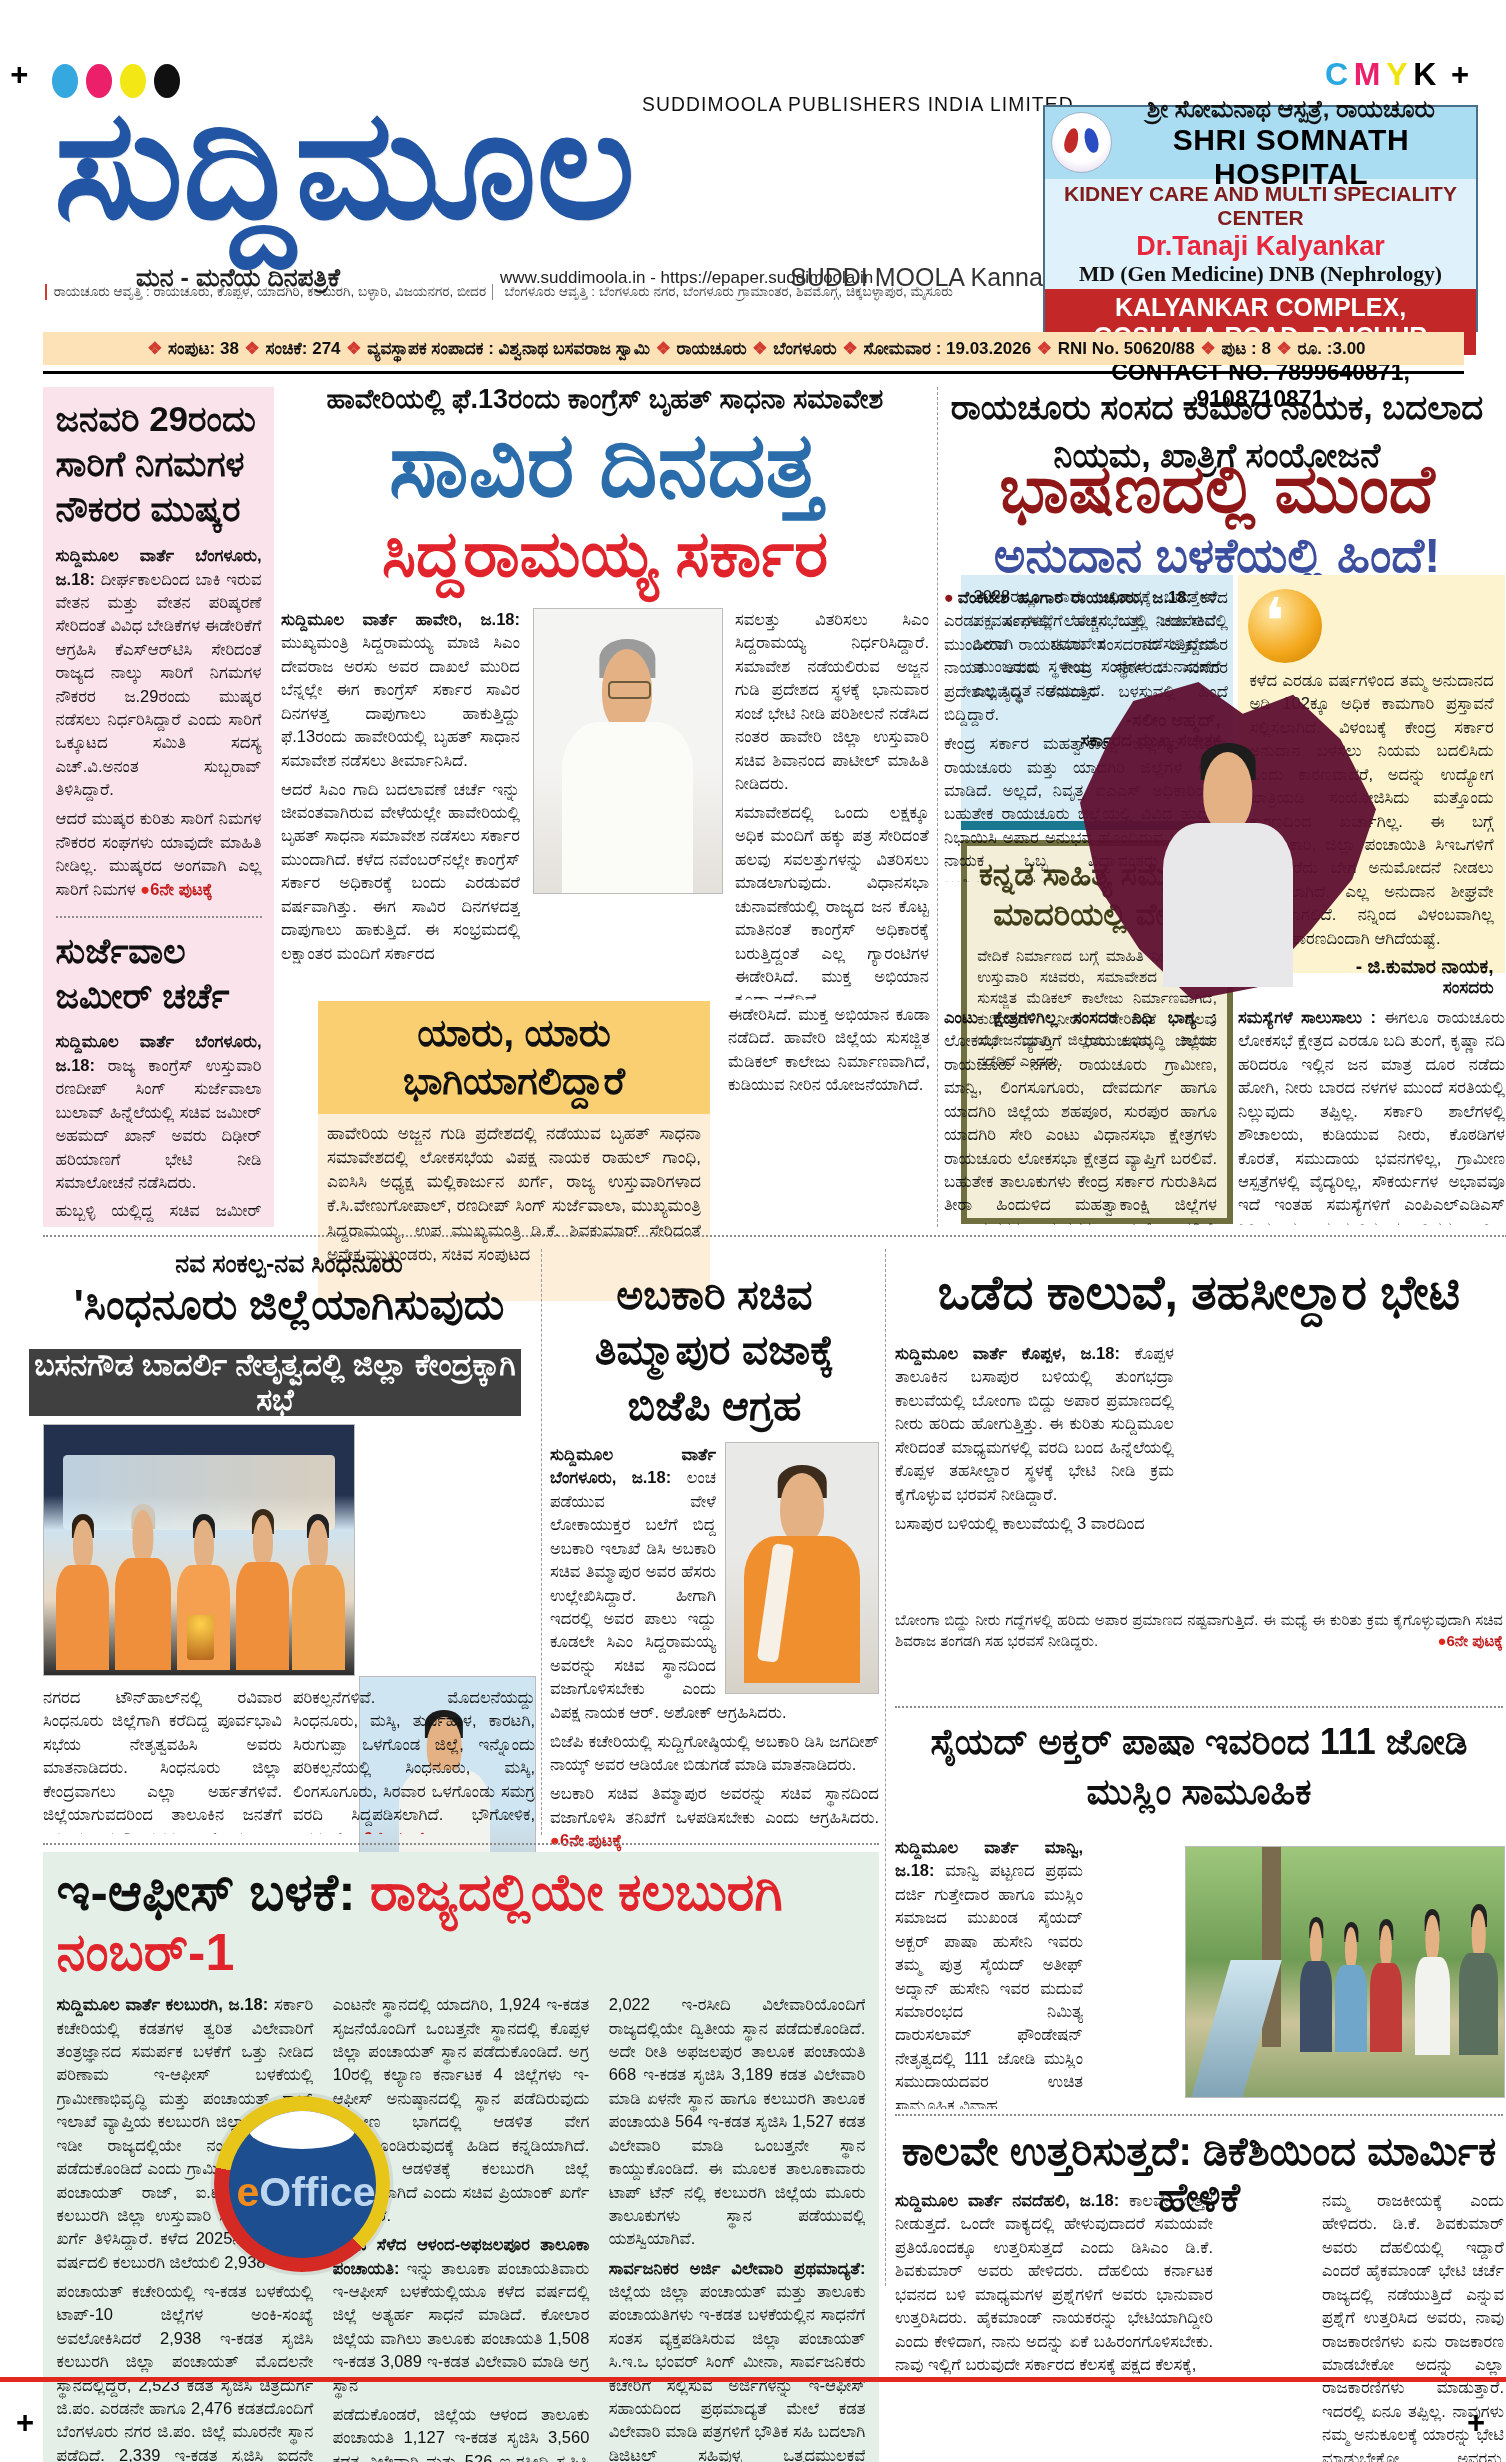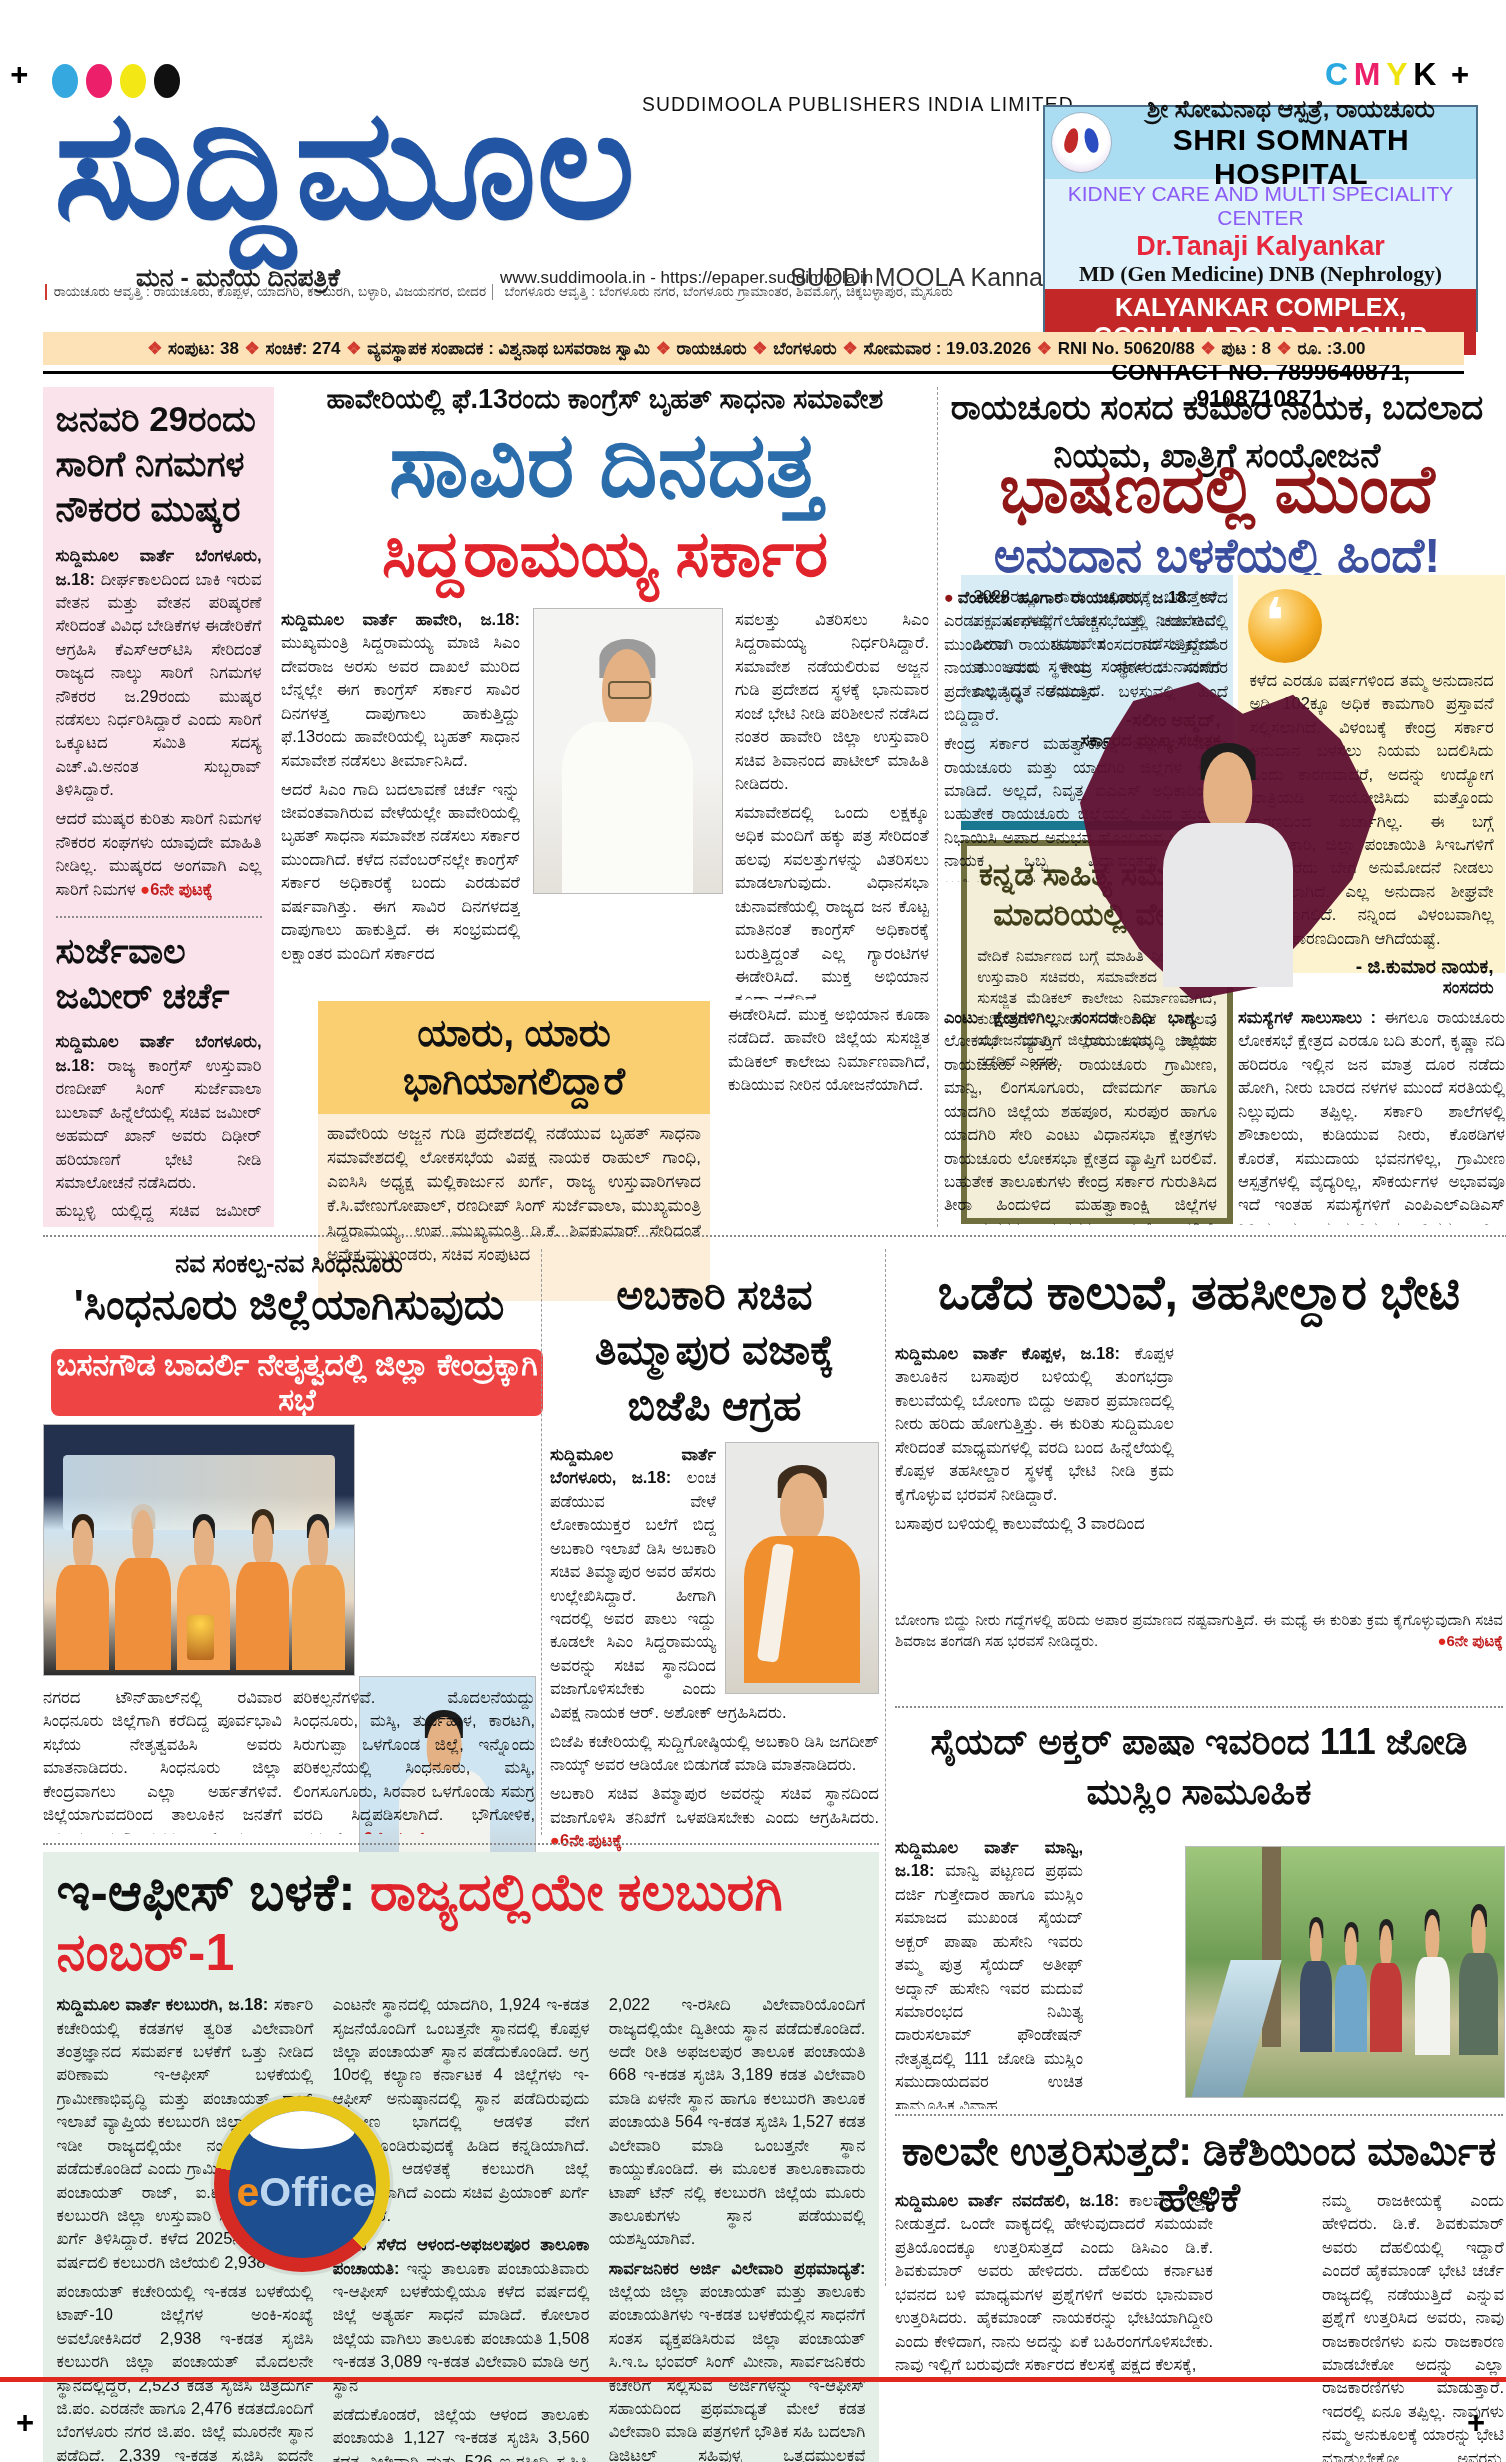--- a/index.html
+++ b/index.html
@@ -54,21 +54,21 @@
       <div style="width:59px;height:59px;border-radius:50%;background:radial-gradient(circle at 50% 40%,#fff 55%,#d9c9e8 100%);border:1.7px solid #9db5c5;position:relative;flex:0 0 auto;">
         <div style="position:absolute;left:13.6px;top:15px;width:12.5px;height:25px;background:#c22a2a;border-radius:50% 50% 50% 50%/60% 60% 40% 40%;transform:rotate(14deg);"></div>
         <div style="position:absolute;right:13.6px;top:15px;width:12.5px;height:25px;background:#2a4ec2;border-radius:50%;transform:rotate(-14deg);"></div>
       </div>
       <div style="flex:1;text-align:center;">
         <div style="font-size:24px;font-weight:bold;color:#111;">ಶ್ರೀ ಸೋಮನಾಥ ಆಸ್ಪತ್ರೆ, ರಾಯಚೂರು</div>
         <div style="font-size:30px;font-weight:bold;color:#000;letter-spacing:0.6px;">SHRI SOMNATH HOSPITAL</div>
       </div>
     </div>
     <div class="ctr" style="padding:3.4px 4.5px 2.3px;">
-      <div style="font-size:21px;font-weight:normal;color:#8b5cf6;">KIDNEY CARE AND MULTI SPECIALITY CENTER</div>
+      <div style="font-size:21px;font-weight:bold;color:#7f1d1d;">KIDNEY CARE AND MULTI SPECIALITY CENTER</div>
       <div style="font-size:27px;font-weight:bold;color:#e8263c;margin-top:1.1px;">Dr.Tanaji Kalyankar</div>
       <div style="font-family:'Liberation Serif',serif;font-size:21.6px;font-weight:bold;color:#111;">MD (Gen Medicine) DNB (Nephrology)</div>
     </div>
     <div class="ctr" style="background:#c32727;color:#fff;font-weight:bold;padding:3.4px 0 4.5px;">
       <div style="font-size:25px;">KALYANKAR COMPLEX,</div>
       <div style="font-size:25px;">GOSHALA ROAD, RAICHUR</div>
     </div>
     <div class="ctr" style="font-size:23px;font-weight:bold;color:#000;padding-top:3.4px;">CONTACT NO. 7899640871, 9108710871</div>
   </div>
 
@@ -191,21 +191,21 @@
     <span class="b">ಸಮಸ್ಯೆಗಳೆ ಸಾಲುಸಾಲು :</span>
     <span>ಈಗಲೂ ರಾಯಚೂರು ಲೋಕಸಭೆ ಕ್ಷೇತ್ರದ ಎರಡೂ ಬದಿ ತುಂಗೆ, ಕೃಷ್ಣಾ ನದಿ ಹರಿದರೂ ಇಲ್ಲಿನ ಜನ ಮಾತ್ರ ದೂರ ನಡೆದು ಹೋಗಿ, ನೀರು ಬಾರದ ನಳಗಳ ಮುಂದೆ ಸರತಿಯಲ್ಲಿ ನಿಲ್ಲುವುದು ತಪ್ಪಿಲ್ಲ. ಸರ್ಕಾರಿ ಶಾಲೆಗಳಲ್ಲಿ ಶೌಚಾಲಯ, ಕುಡಿಯುವ ನೀರು, ಕೊಠಡಿಗಳ ಕೊರತೆ, ಸಮುದಾಯ ಭವನಗಳಿಲ್ಲ, ಗ್ರಾಮೀಣ ಆಸ್ಪತ್ರೆಗಳಲ್ಲಿ ವೈದ್ಯರಿಲ್ಲ, ಸೌಕರ್ಯಗಳ ಅಭಾವವೂ ಇದೆ ಇಂತಹ ಸಮಸ್ಯೆಗಳಿಗೆ ಎಂಪಿಎಲ್‌ಎಡಿಎಸ್ ನಿಧಿಯ ಮೂಲಕ ಸ್ಪಂದಿಸಬಹುದಾಗಿದ್ದರೂ ಆಗಿಲ್ಲ ಎಂಬುದೇ ದುರಂತ.</span>
     
   </div>
 
   <div class="abs dash-v" style="left:937px;top:387px;height:840px;"></div>
   <div class="abs dotted-h" style="left:43px;top:1235px;width:1464px;"></div>
 
   <div class="abs ctr b" style="left:43px;top:1249px;width:492px;font-size:25px;">ನವ ಸಂಕಲ್ಪ-ನವ ಸಿಂಧನೂರು</div>
   <div class="abs ctr b ovh" style="left:43px;top:1278px;width:492px;height:64px;font-size:42px;line-height:1.3;">'ಸಿಂಧನೂರು ಜಿಲ್ಲೆಯಾಗಿಸುವುದು ನನ್ನ ಕನಸು'</div>
-  <div class="abs ctr b" style="left:51px;top:1349px;width:492px;height:67px;background:#ef4444;color:#fff;font-size:30px;display:flex;align-items:center;justify-content:center;border-radius:8px;">ಬಸನಗೌಡ ಬಾದರ್ಲಿ ನೇತೃತ್ವದಲ್ಲಿ ಜಿಲ್ಲಾ ಕೇಂದ್ರಕ್ಕಾಗಿ ಸಭೆ</div>
+  <div class="abs ctr b" style="left:29px;top:1349px;width:492px;height:67px;background:#404040;color:#fff;font-size:30px;display:flex;align-items:center;justify-content:center;">ಬಸನಗೌಡ ಬಾದರ್ಲಿ ನೇತೃತ್ವದಲ್ಲಿ ಜಿಲ್ಲಾ ಕೇಂದ್ರಕ್ಕಾಗಿ ಸಭೆ</div>
 
   <div class="abs photo" style="left:43px;top:1424px;width:310px;height:250px;background:linear-gradient(180deg,#23304e 28%,#cfe3ef 42%,#e8d9c4 70%,#2c2c2c 100%);">
     <div style="position:absolute;left:6%;top:12%;width:88%;height:30%;background:linear-gradient(90deg,#d8ecf7,#f6e9d2);border-radius:4.5px;opacity:.85;"></div>
     <div class="person" style="left:4%;top:38%;width:17%;height:60%;">
         <div class="hair" style="background:#2e2013;"></div>
         <div class="head"></div>
         <div class="torso" style="background:#f09140;"></div>
       </div>
     <div class="person" style="left:23%;top:34%;width:18%;height:64%;">
         <div class="hair" style="background:#cfc6b8;"></div>

